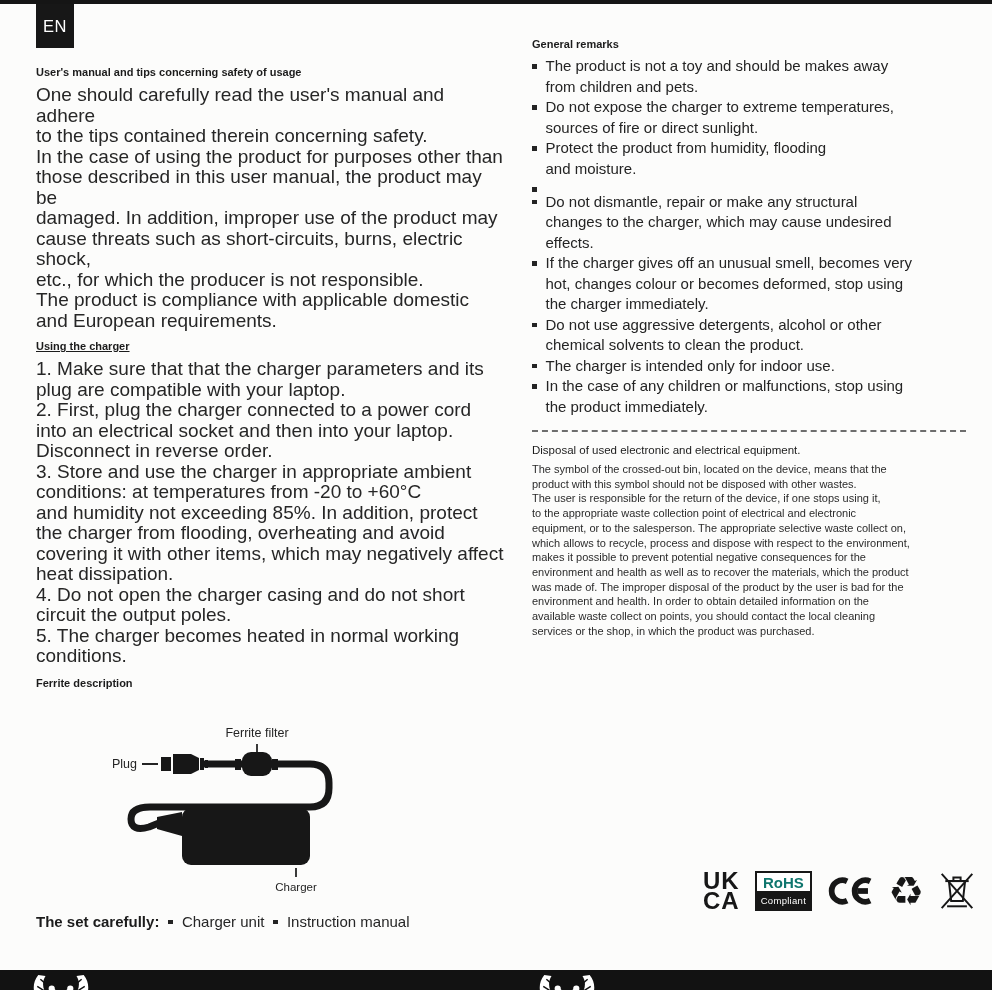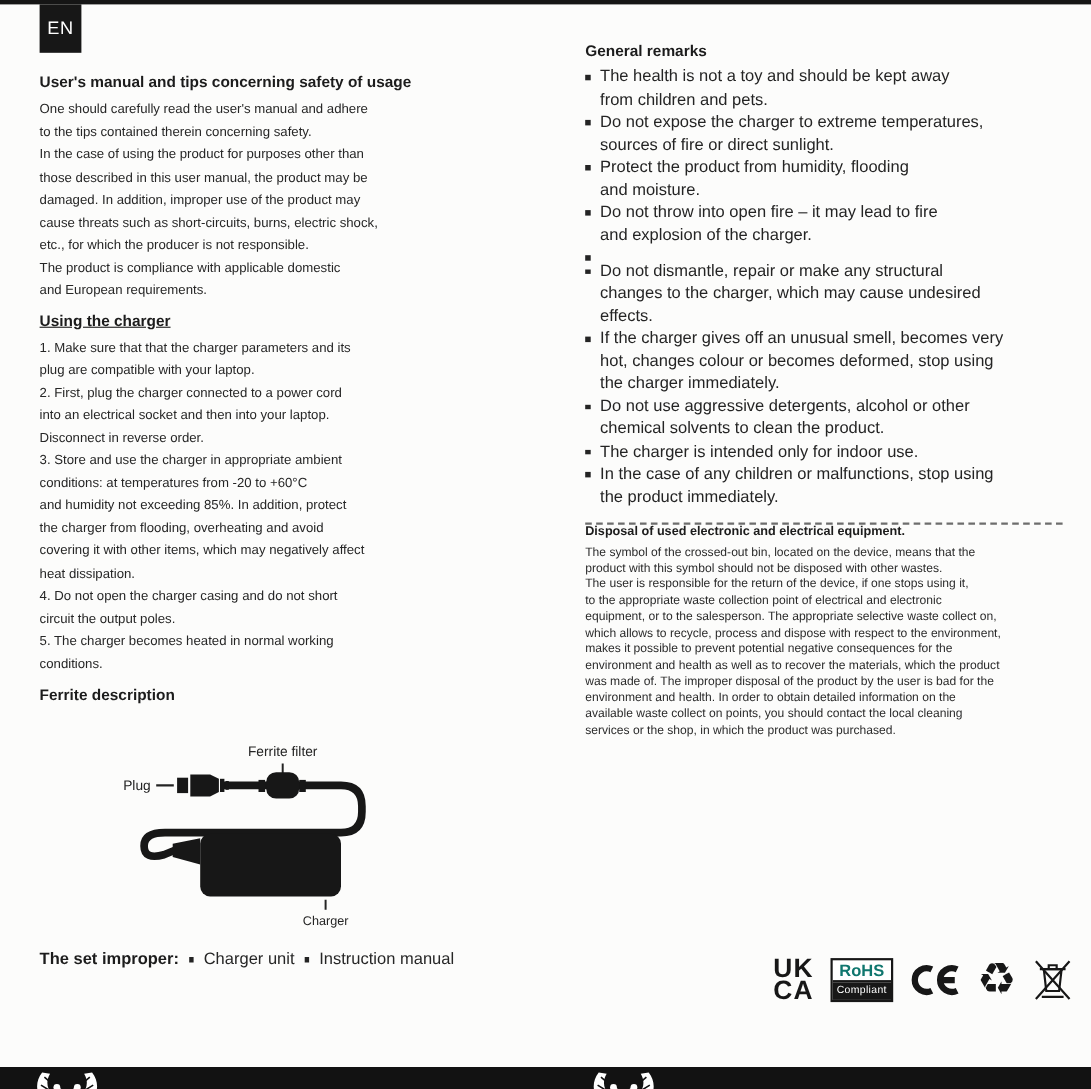--- a/index.html
+++ b/index.html
@@ -8,33 +8,33 @@
   .page { position:relative; width:992px; height:990px; background:#fcfcfb; color:#242424; overflow:hidden; }
   .top-edge { position:absolute; left:0; top:0; width:992px; height:4px; background:#151515; }
 
   .en-badge { position:absolute; left:36px; top:4px; width:38px; height:44px; background:#171717;
               color:#fff; font-weight:normal; font-size:16.5px; display:flex; align-items:center; justify-content:center;
               letter-spacing:.5px; }
 
   .col-left  { position:absolute; left:36px;  top:66px; width:472px; }
   .col-right { position:absolute; left:532px; top:38px; width:452px; }
 
-  .h-doc { font-size:14px; font-weight:bold; color:#1c1c1c; white-space:nowrap; }
-  .body-text { font-size:12px; line-height:20.5px; white-space:pre-line; color:#262626; }
+  .h-doc { font-size:11px; font-weight:bold; color:#1c1c1c; white-space:nowrap; }
+  .body-text { font-size:19px; line-height:20.5px; white-space:pre-line; color:#262626; }
   .mb7 { margin-bottom:7px; } .mt9 { margin-top:9px;text-decoration:underline; } .mt10 { margin-top:10px; }
 
   
   ul.remarks { list-style:none; margin-top:6px; }
   ul.remarks li { display:flex; gap:9px; }
   .sq { flex:none; width:4.5px; height:4.5px; background:#242424; margin-top:8px; }
   .b-text { font-size:15px; line-height:20.5px; white-space:pre-line; }
 
   .dash-divider { margin-top:13px; width:434px; border-top:2px dashed #6d6d6d; }
 
-  .disposal-title { font-size:11.5px; font-weight:bold; color:#1c1c1c; }
+  .disposal-title { margin-top:12px; font-size:11.5px; font-weight:normal; color:#1c1c1c; }
   .disposal-body  { margin-top:6px; font-size:11px; line-height:14.7px; white-space:pre-line; color:#2b2b2b; width:448px; }
 
   
   .diagram { margin:22px 0 0 22px; display:block; }
 
   .set-row { margin-top:16px; display:flex; align-items:center; gap:9px; font-size:15px; }
   .set-label { font-weight:bold; color:#1c1c1c; }
   .set-item { color:#262626; }
 
   
@@ -111,51 +111,46 @@
 
       <path d="M 99 106 L 124 101 V 125 L 99 118 Z" fill="#171717"></path>
 
       <rect x="124" y="97" width="128" height="57" rx="9" fill="#171717"></rect>
 
       <line x1="238" y1="157" x2="238" y2="166" stroke="#242424" stroke-width="1.8"></line>
       <text x="238" y="180" font-size="11.5" fill="#242424" text-anchor="middle">Charger</text>
     </svg>
 
     <div class="set-row">
-      <span class="set-label">The set improper:</span>
+      <span class="set-label">The set carefully:</span>
       <span class="sq" style="margin-top:2px"></span>
       <span class="set-item">Charger unit</span>
       <span class="sq" style="margin-top:2px"></span>
       <span class="set-item">Instruction manual</span>
     </div>
   </div>
 
   <div class="col-right">
     <div class="h-doc">General remarks</div>
 
     <ul class="remarks">
       <li>
           <span class="sq"></span>
-          <span class="b-text">The health is not a toy and should be kept away
+          <span class="b-text">The product is not a toy and should be makes away
 from children and pets.</span>
         </li>
       <li>
           <span class="sq"></span>
           <span class="b-text">Do not expose the charger to extreme temperatures,
 sources of fire or direct sunlight.</span>
         </li>
       <li>
           <span class="sq"></span>
           <span class="b-text">Protect the product from humidity, flooding
 and moisture.</span>
-        </li>
-      <li>
-          <span class="sq"></span>
-          <span class="b-text">Do not throw into open fire – it may lead to fire
-and explosion of the charger.</span>
         </li>
       <li>
           <span class="sq"></span>
         </li>
       <li>
           <span class="sq"></span>
           <span class="b-text">Do not dismantle, repair or make any structural
 changes to the charger, which may cause undesired
 effects.</span>
         </li>

